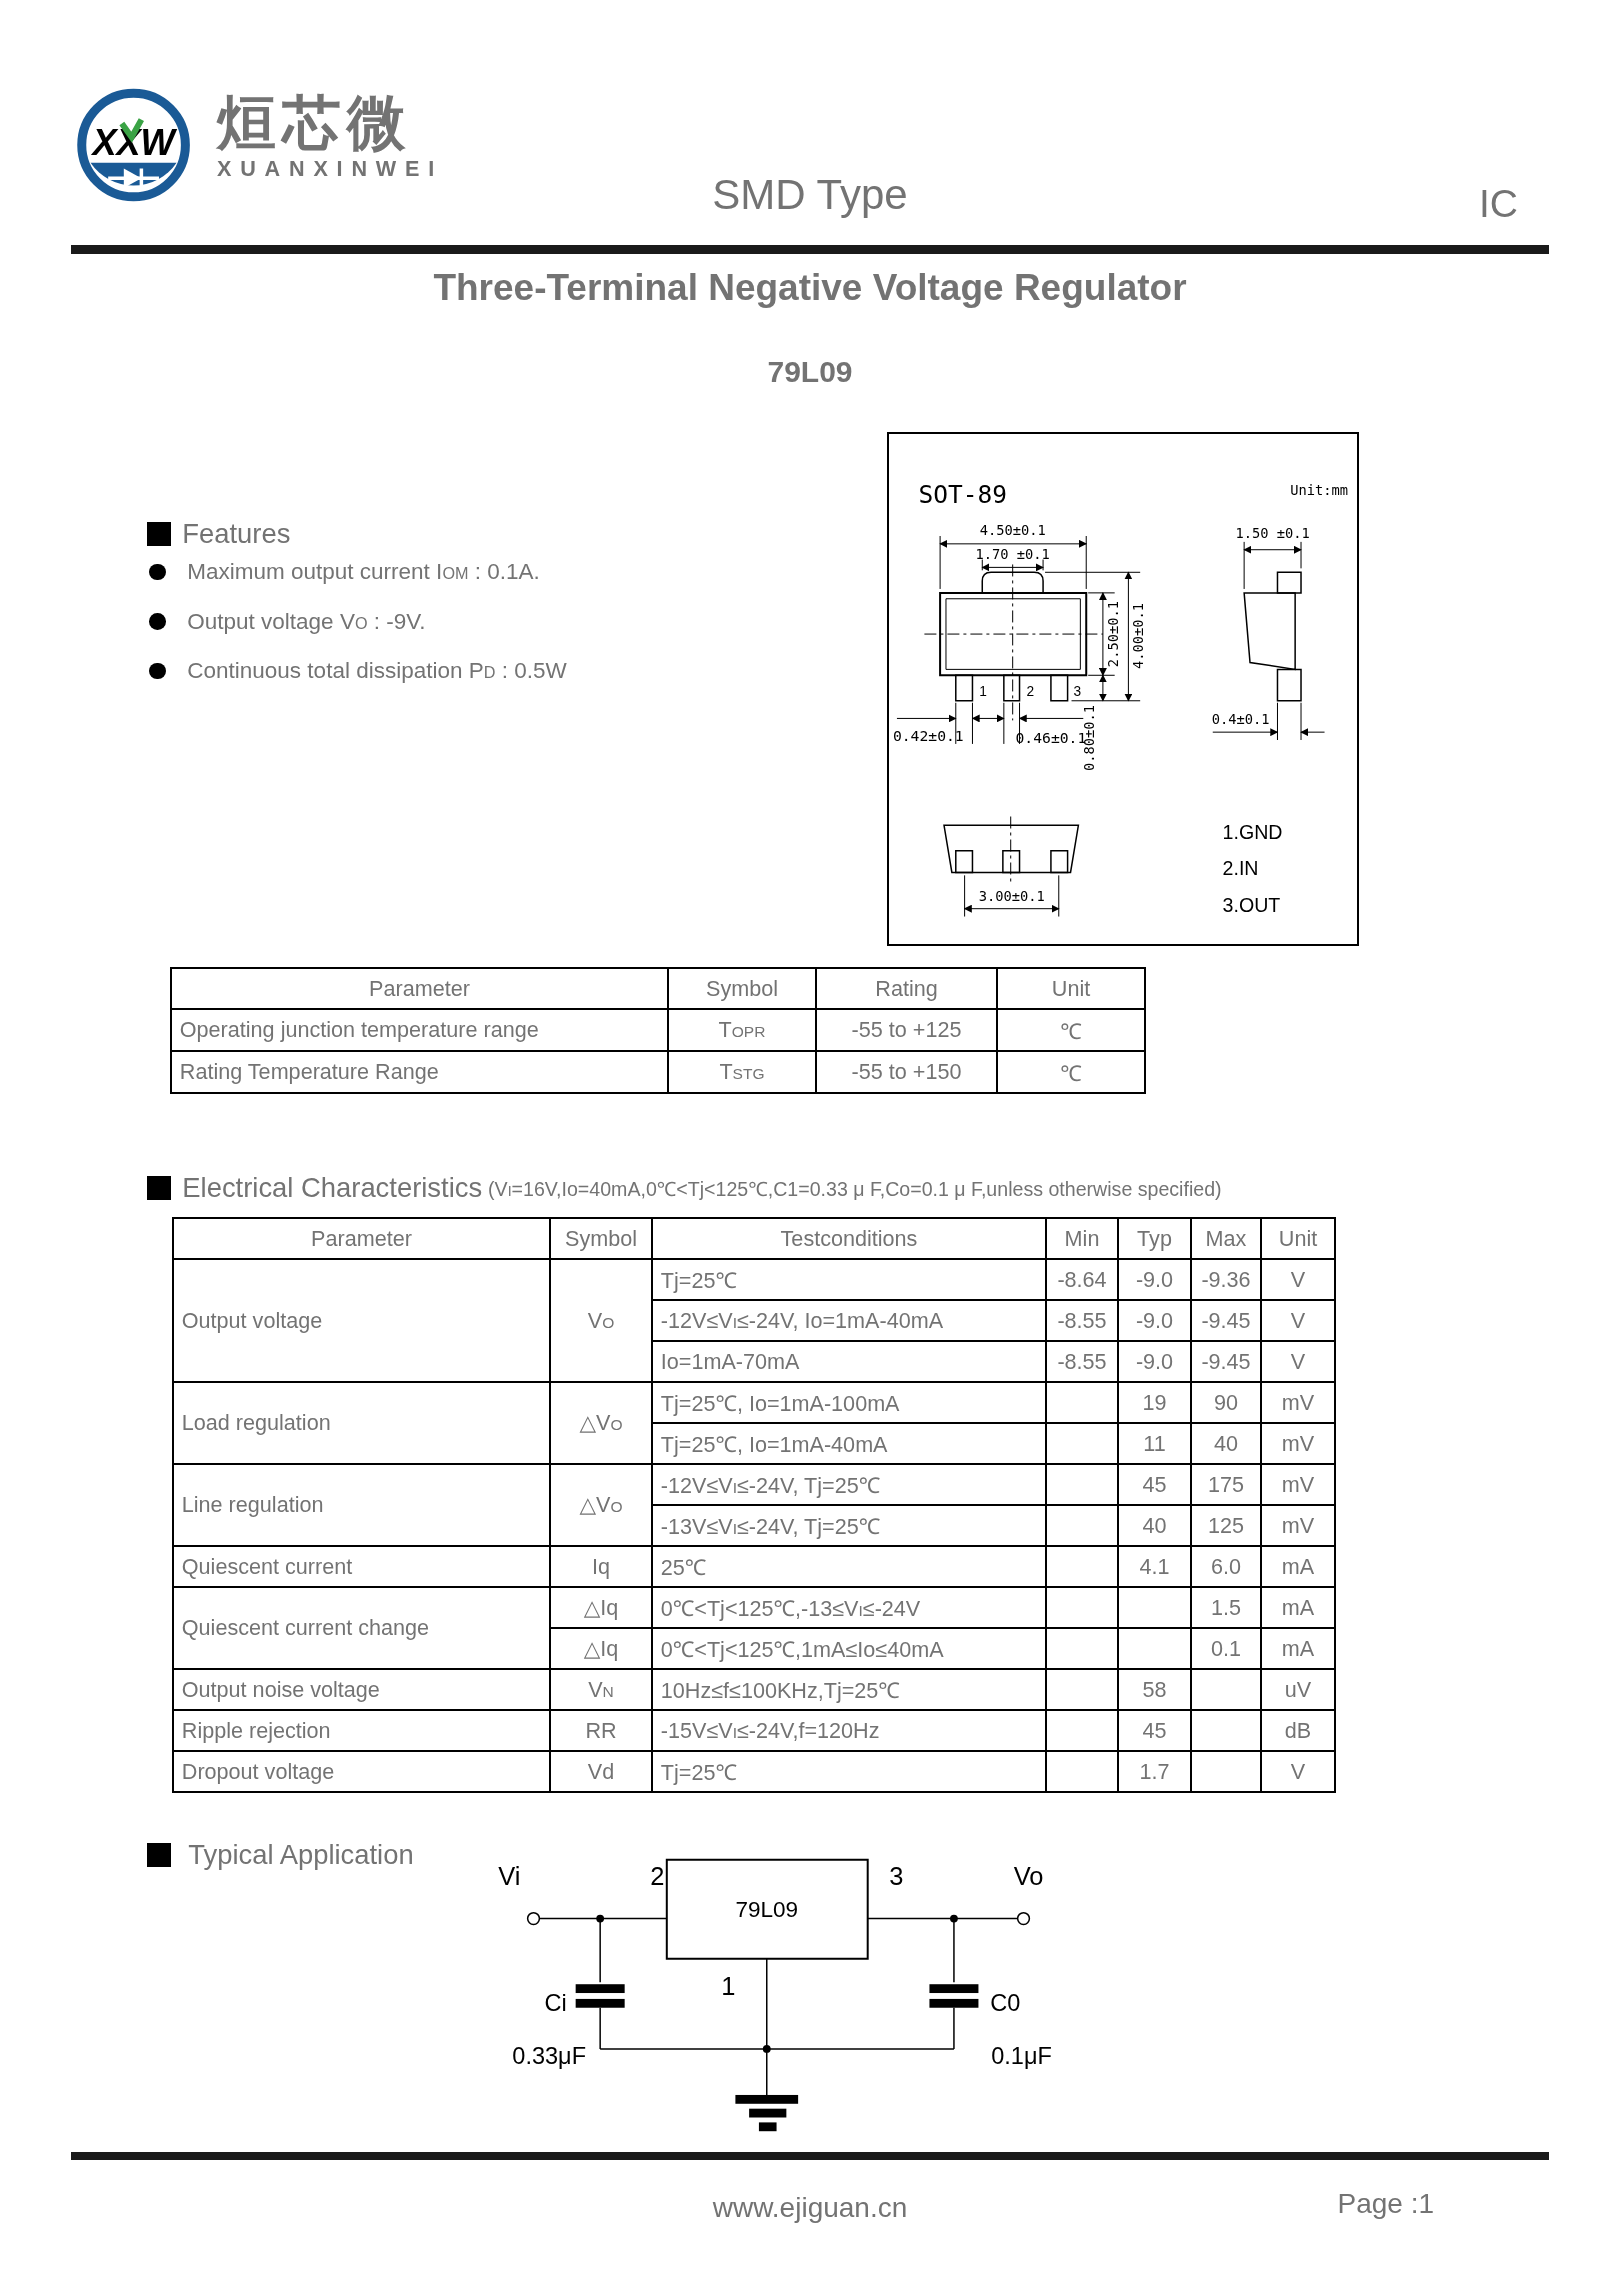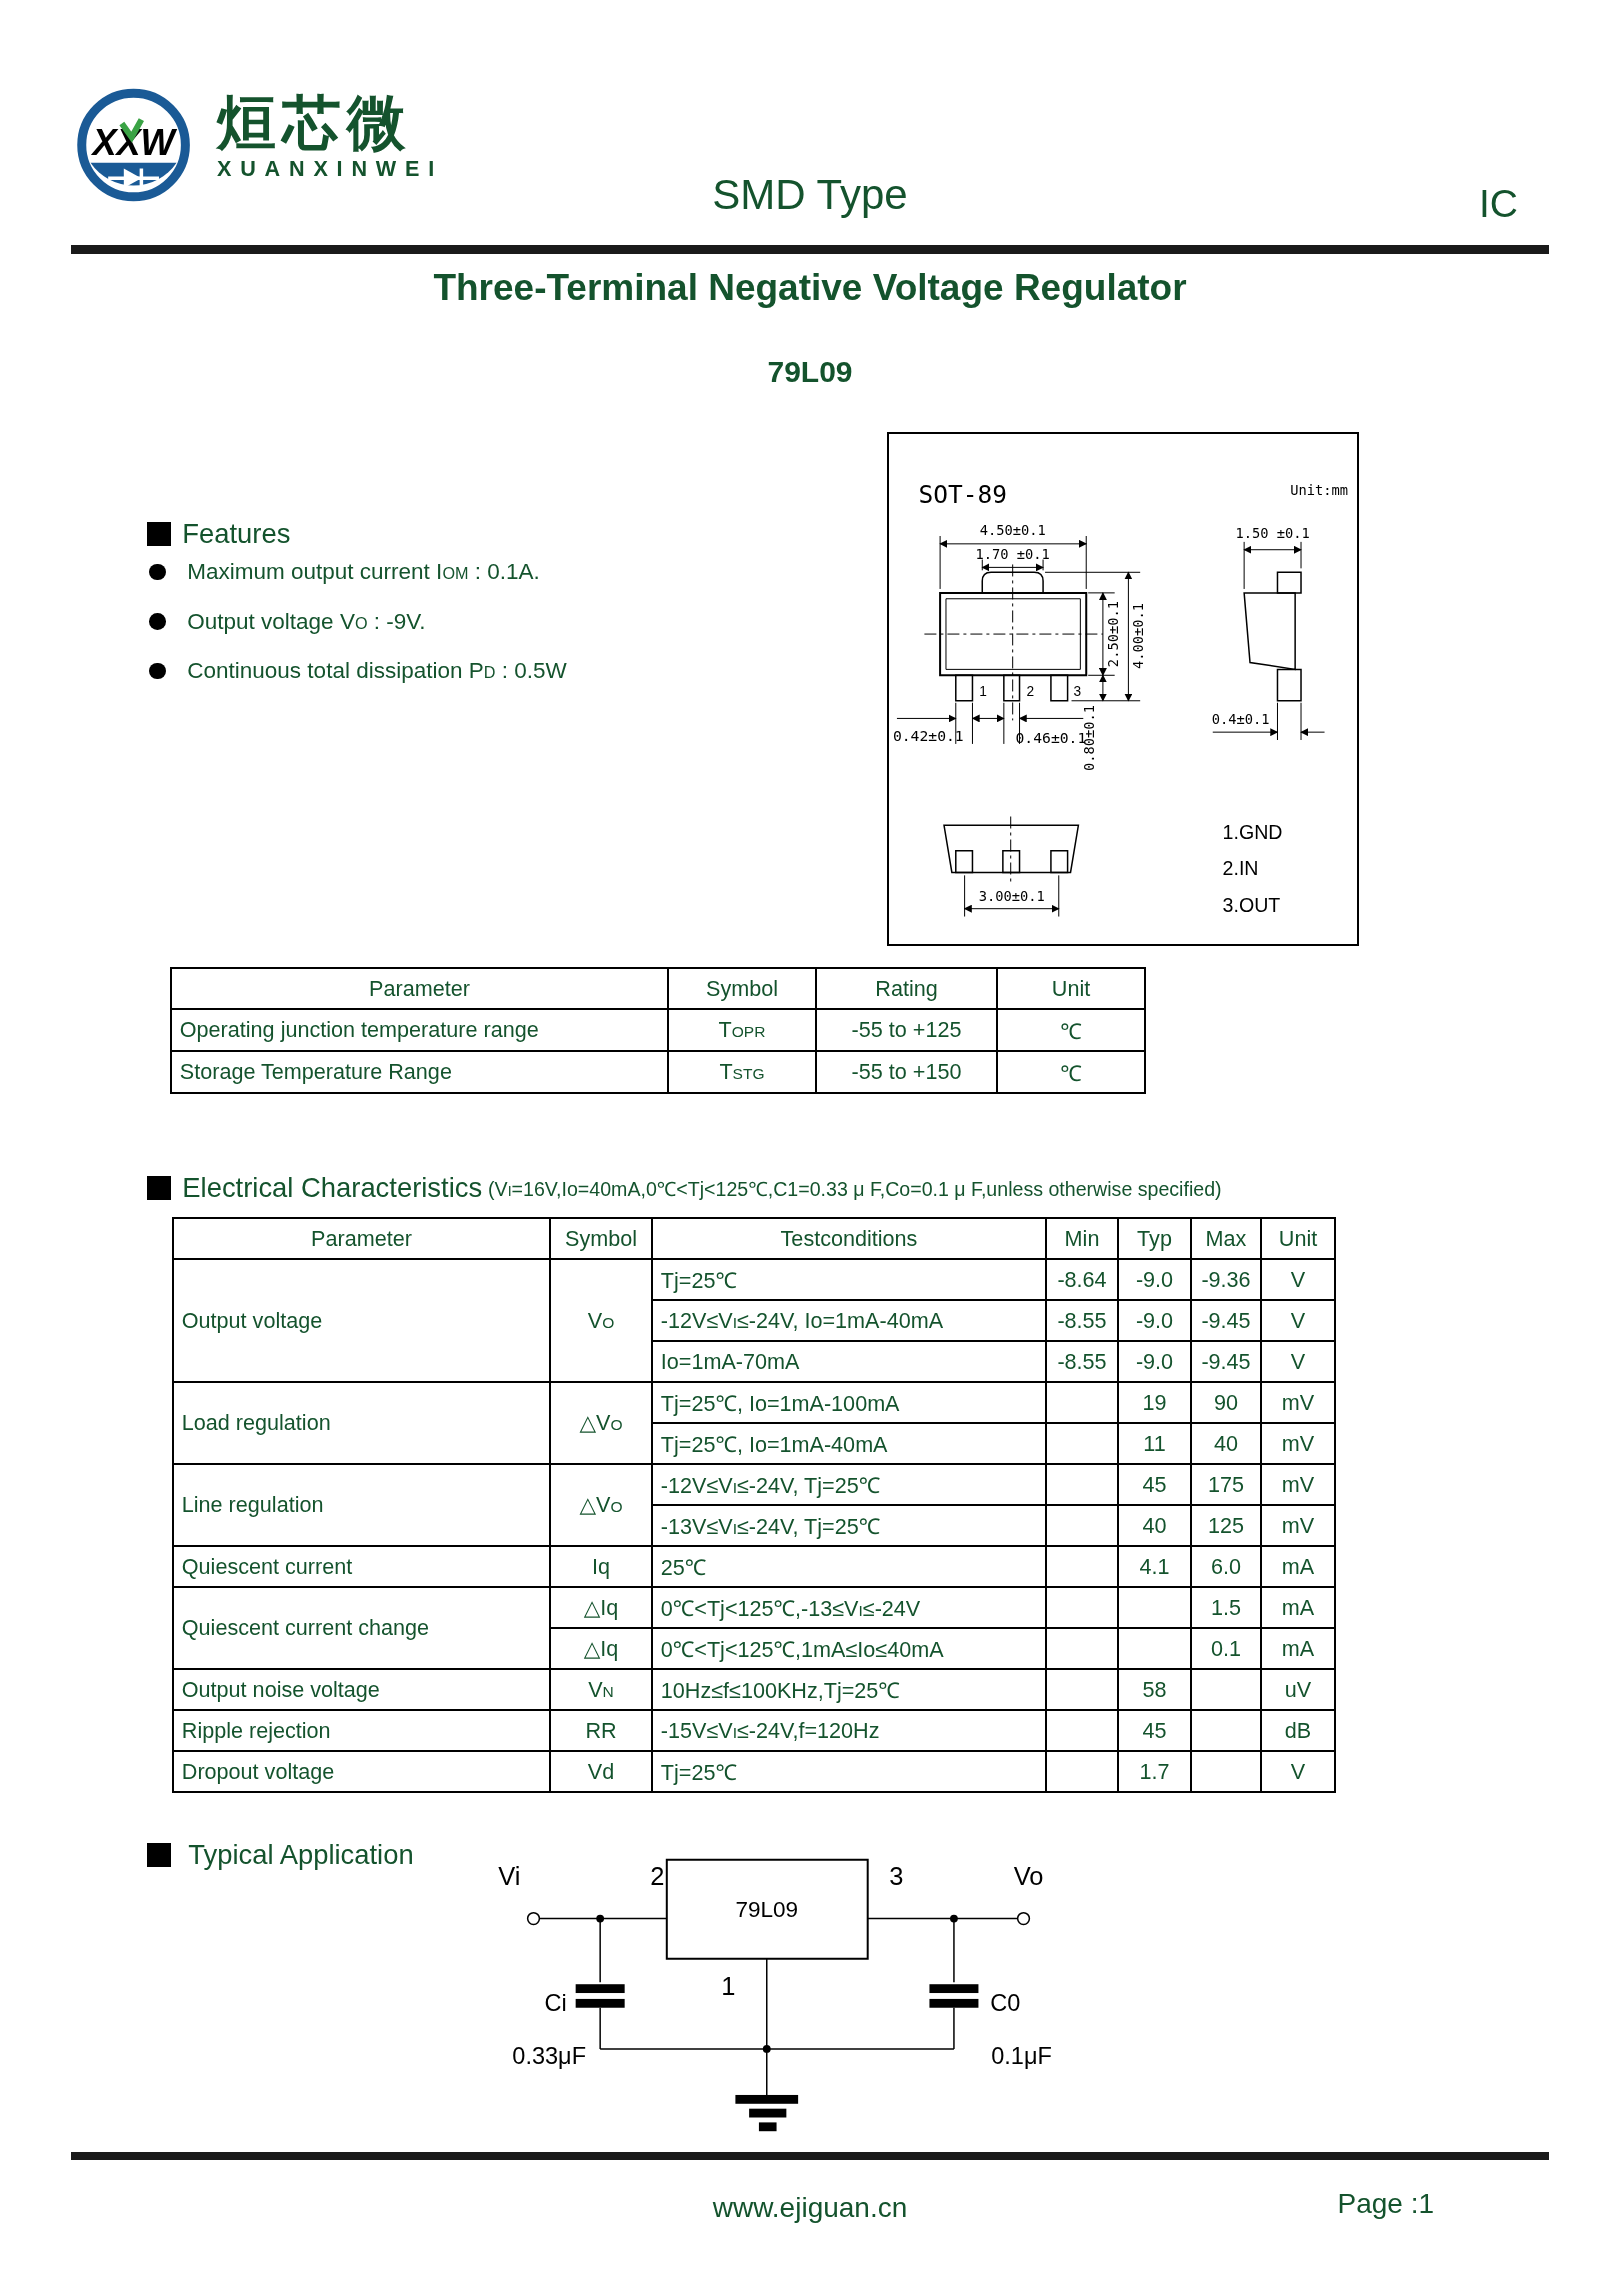--- a/index.html
+++ b/index.html
@@ -1,18 +1,18 @@
 <!DOCTYPE html>
 <html><head>
 <meta charset="utf-8">
 <style>
   html,body{margin:0;padding:0;background:#e8e8e8;}
   .page{
     position:relative;width:1620px;height:2293px;background:#ffffff;
-    font-family:"Liberation Sans", sans-serif;color:#14532d;overflow:hidden;
+    font-family:"Liberation Sans", sans-serif;color:#737373;overflow:hidden;
   }
   .sm{font-size:72%;}
   
   .logo{position:absolute;left:71px;top:86px;display:flex;align-items:flex-start;}
   .logo-textblock{margin-left:15px;padding-top:5.9px;}
   .logo-cn{font-size:59px;font-weight:bold;letter-spacing:5.9px;line-height:1.05;font-family:"DejaVu Sans",sans-serif;}
   .logo-en{font-size:21.6px;font-weight:600;letter-spacing:8.8px;margin-top:2px;}
   .smd-type{position:absolute;left:0;right:0;top:171px;text-align:center;font-size:42px;}
   .ic-label{position:absolute;right:102px;top:182px;font-size:39px;}
   .rule{position:absolute;left:71px;width:1478px;background:#1a1a1a;}
@@ -207,21 +207,21 @@
         </tr>
       </thead>
     <tbody>
         <tr>
           <td class="left"><span>Operating junction temperature range</span></td>
           <td><span>T</span><span class="sm">OPR</span></td>
           <td><span>-55 to +125</span></td>
           <td><span>℃</span></td>
         </tr>
         <tr>
-          <td class="left"><span>Storage Temperature Range</span></td>
+          <td class="left"><span>Rating Temperature Range</span></td>
           <td><span>T</span><span class="sm">STG</span></td>
           <td><span>-55 to +150</span></td>
           <td><span>℃</span></td>
         </tr>
       </tbody>
   </table>
 
   <div class="sec-head" style="top:1172px;">
     <span class="sec-square"></span>
     <span>Electrical Characteristics</span>

